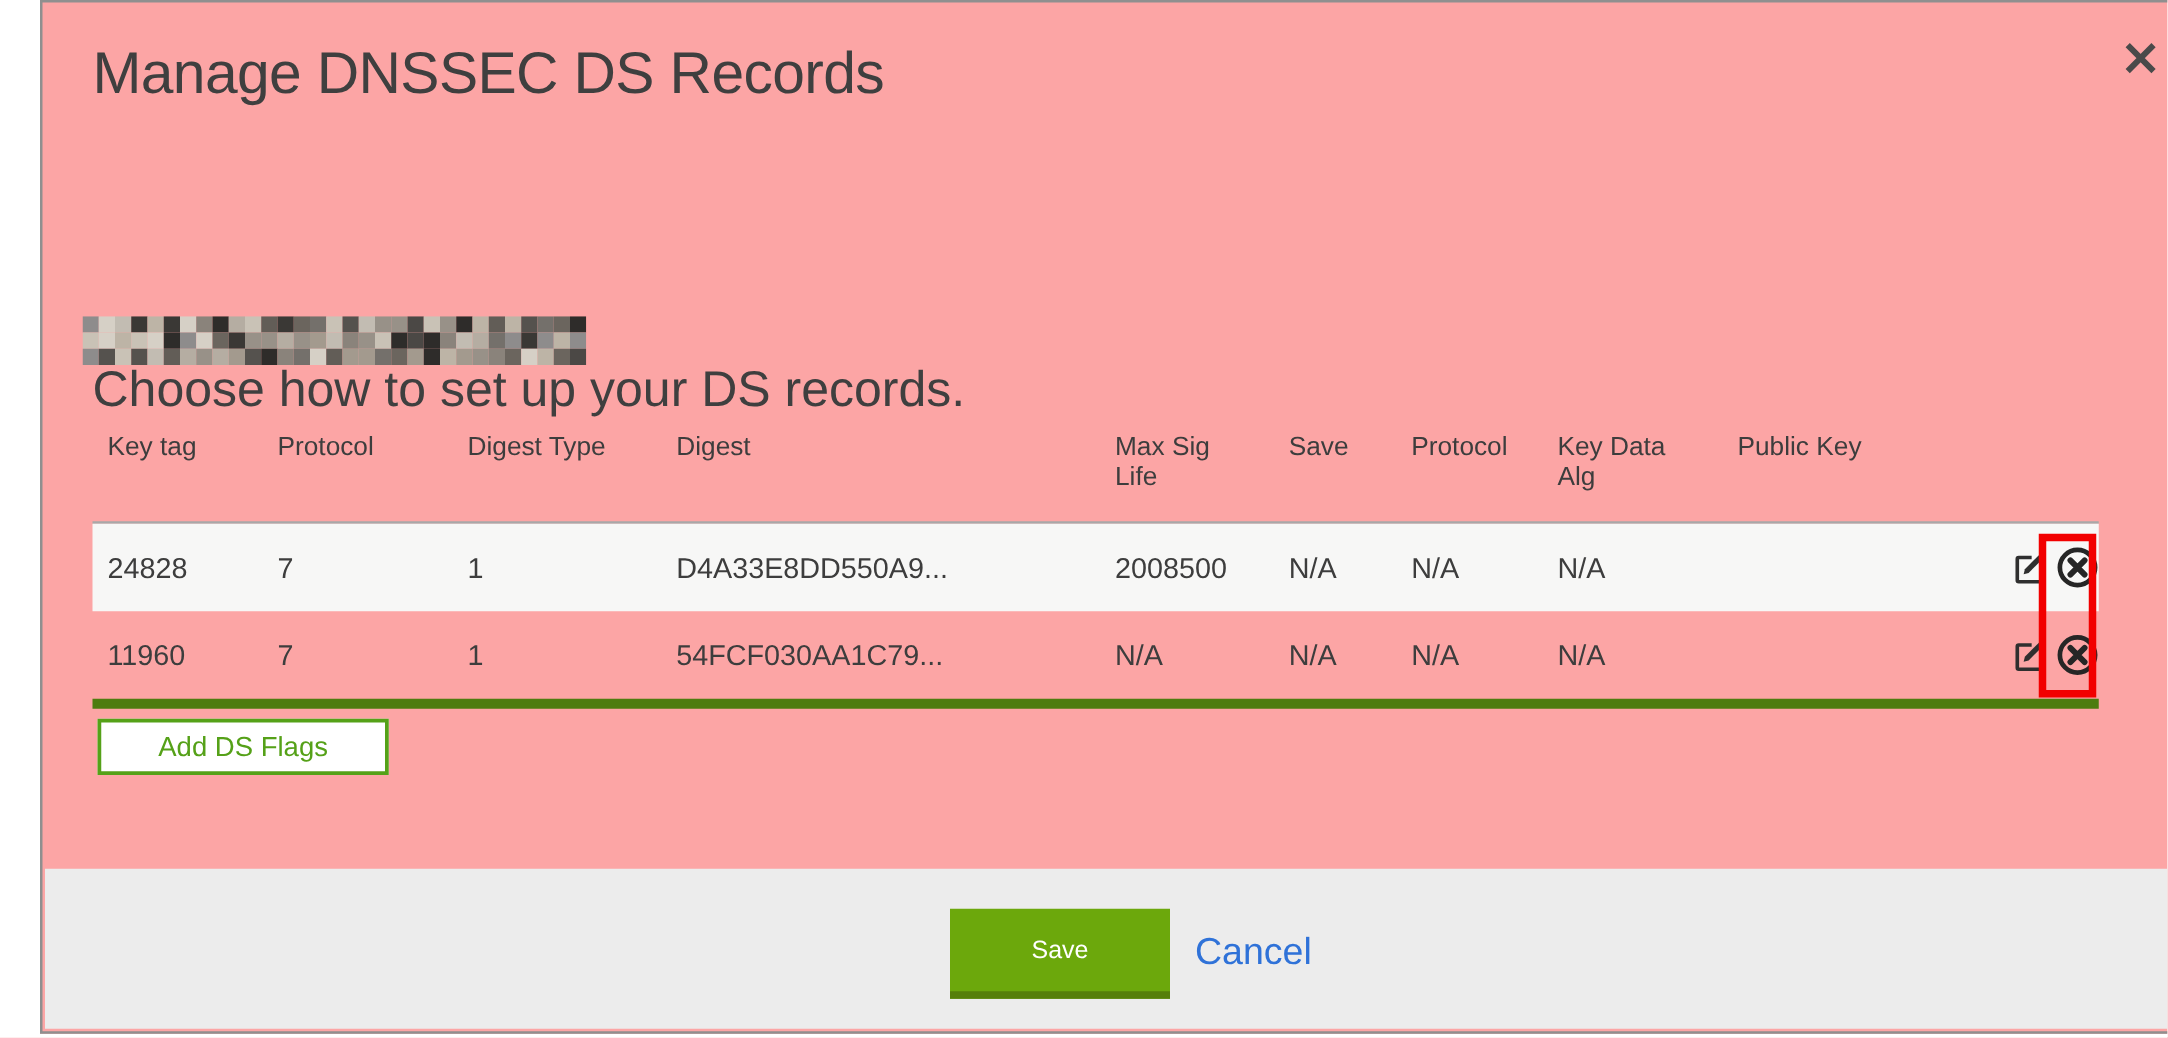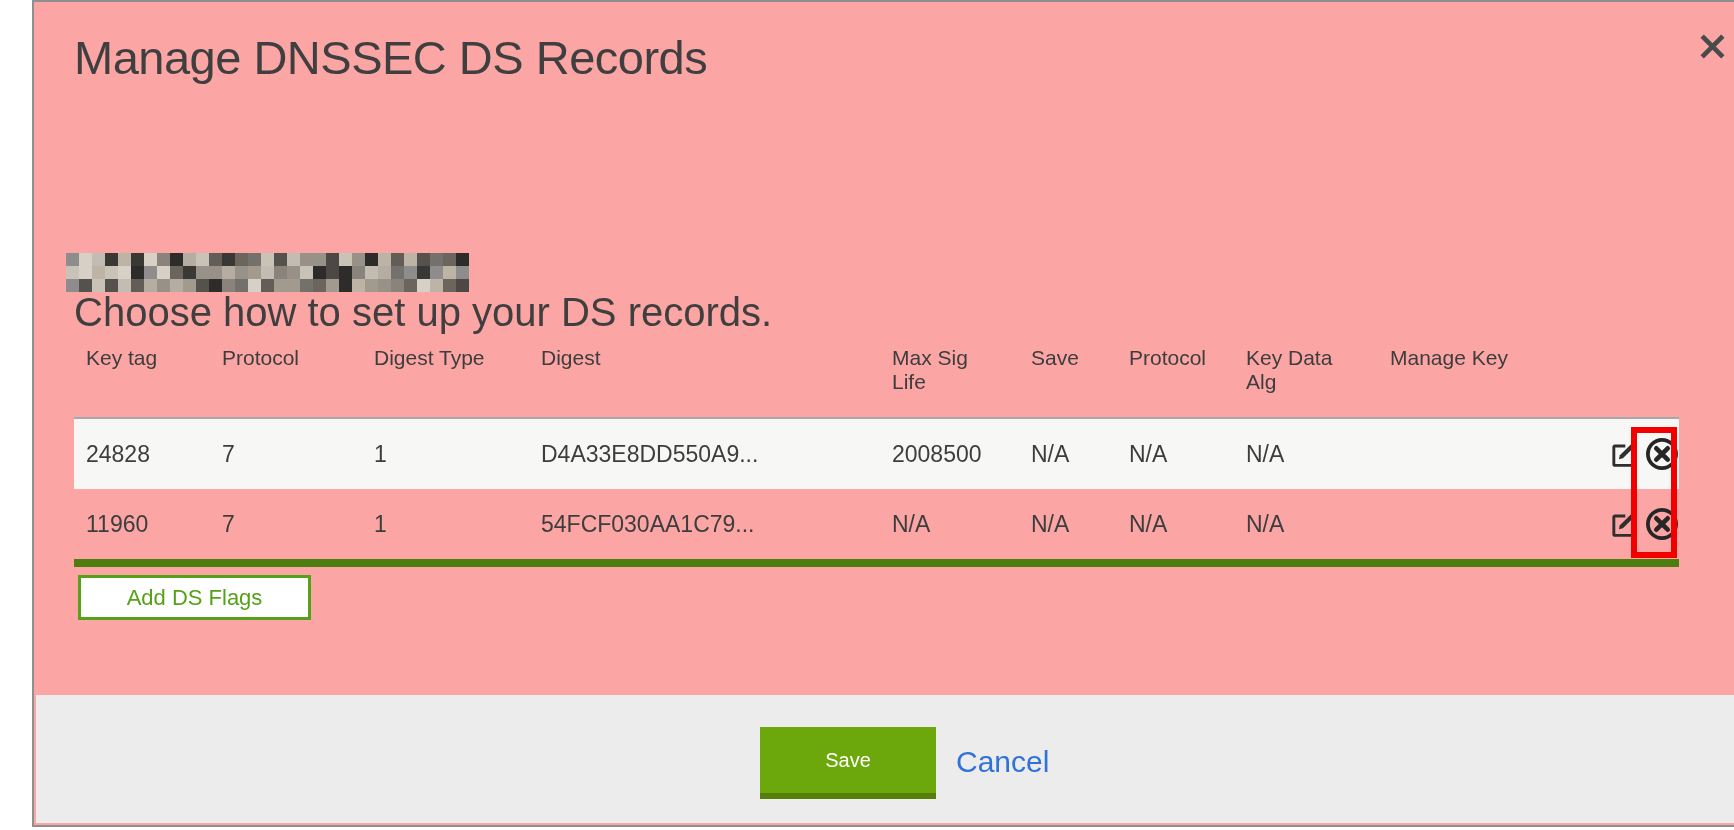--- a/index.html
+++ b/index.html
@@ -191,21 +191,21 @@
     <div class="ds-table">
       <div class="trow thead">
           <span>Key tag</span>
           <span>Protocol</span>
           <span>Digest Type</span>
           <span>Digest</span>
           <span>Max Sig Life</span>
           <span>Save</span>
           <span>Protocol</span>
           <span>Key Data Alg</span>
-          <span>Manage Key</span>
+          <span>Public Key</span>
           <span></span>
         </div>
       <div class="tbottom" id="table-body">
           <div class="trow tbody-row alt">
             <span>24828</span>
             <span>7</span>
             <span>1</span>
             <span>D4A33E8DD550A9...</span>
             <span>2008500</span>
             <span>N/A</span>

